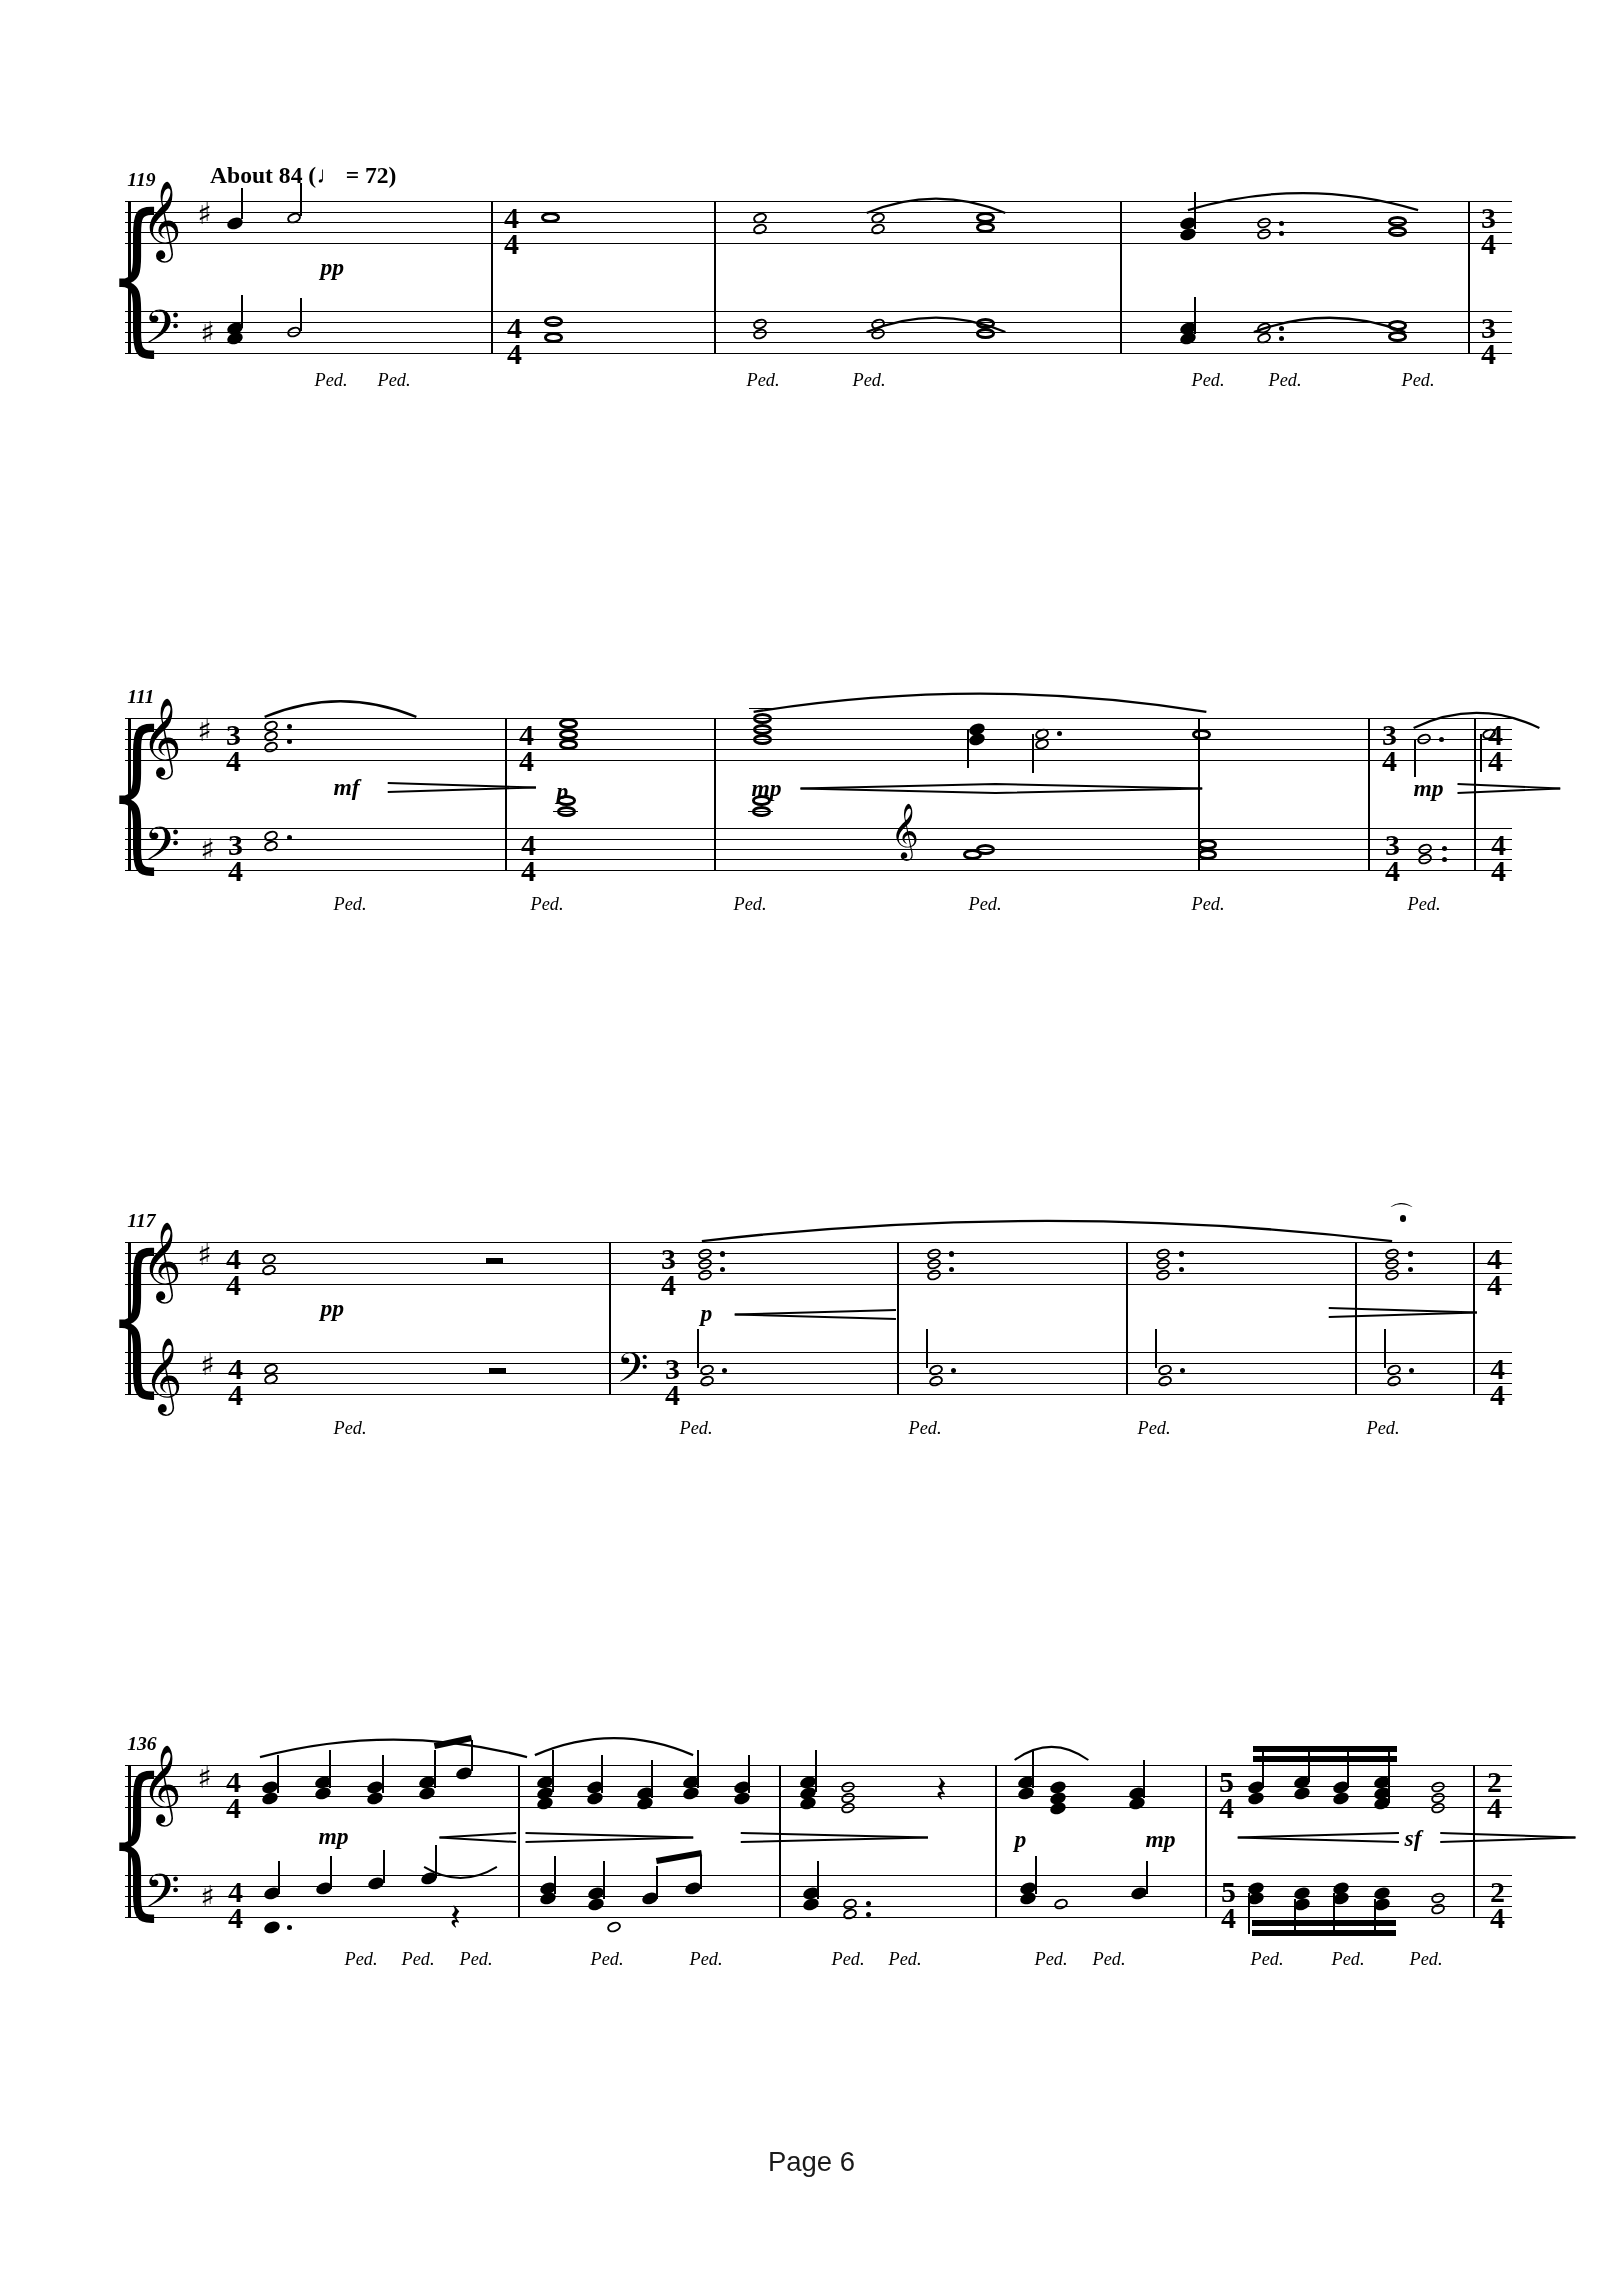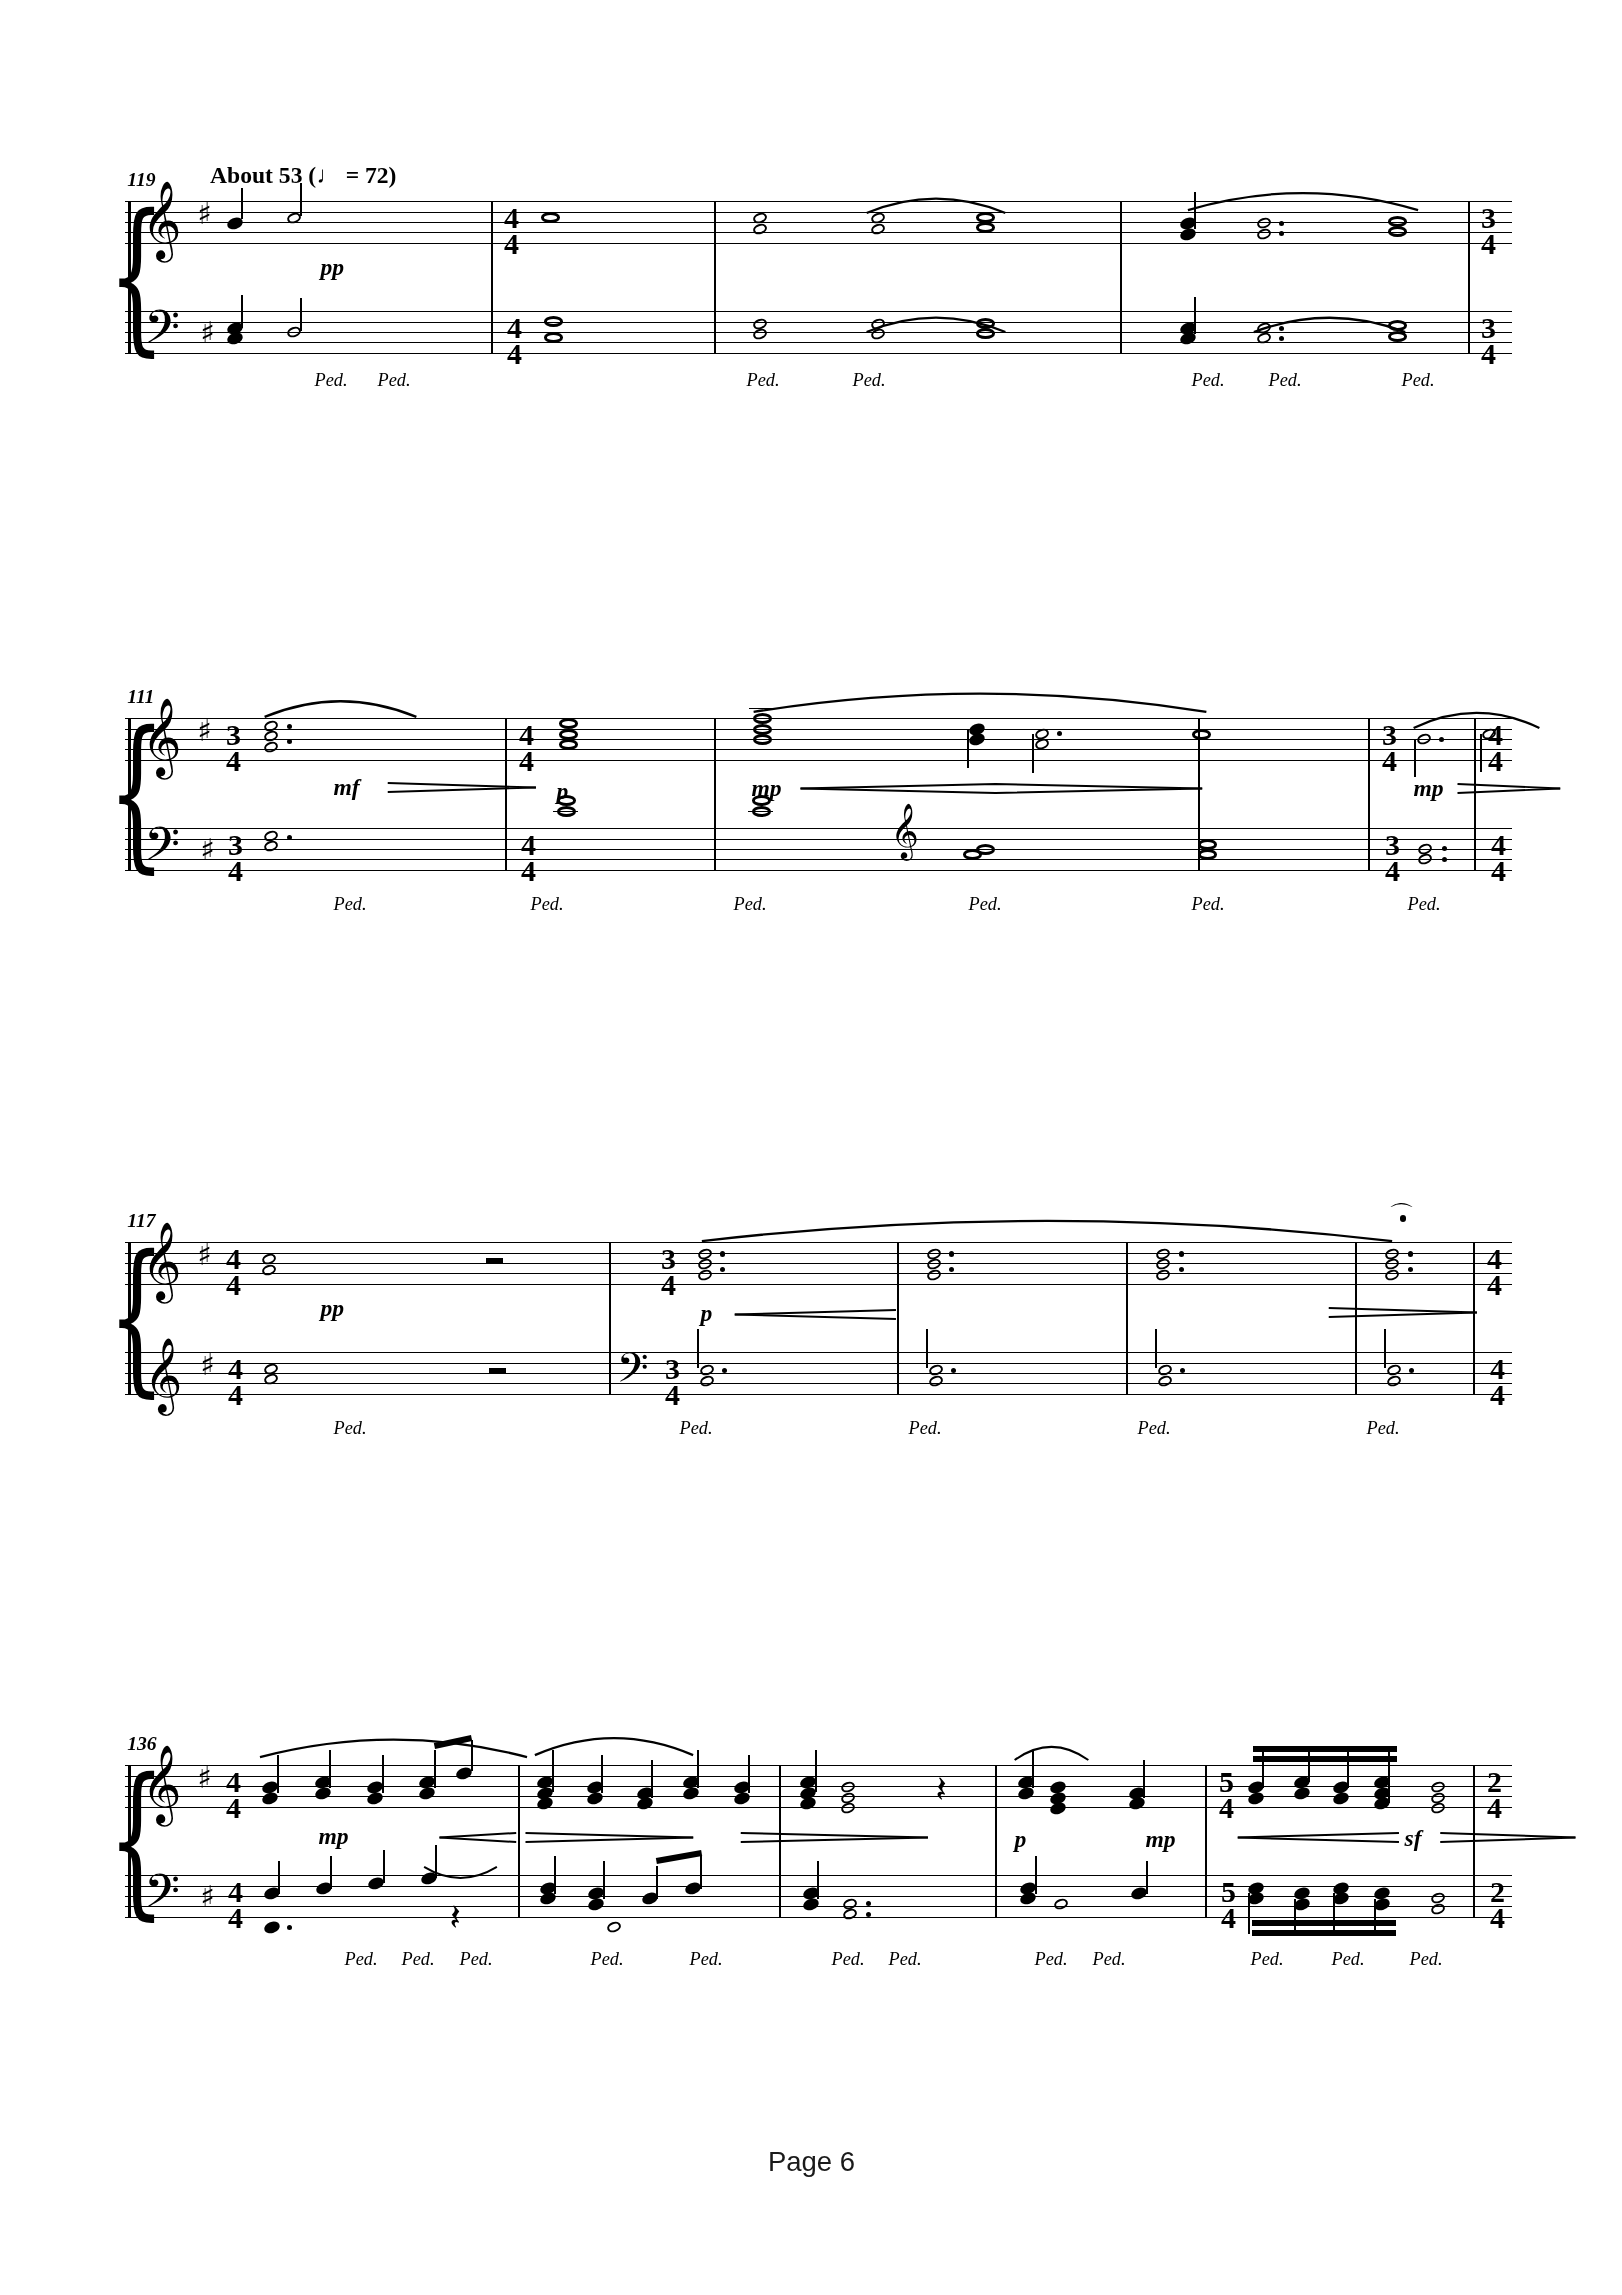--- a/index.html
+++ b/index.html
@@ -269,21 +269,21 @@
     color: #1a1a1a;
   }
 </style>
 </head>
 <body>
 
 <div class="page">
 
   <div class="system sys1">
     <div class="measure-number">119</div>
-    <div class="tempo">About 53 (♩ = 72)</div>
+    <div class="tempo">About 84 (♩ = 72)</div>
 
     <div class="grand">
       <div class="brace">{</div>
       <div class="sysbar"></div>
 
       <div class="staff treble">
         <div class="line"></div>
           <div class="line"></div>
           <div class="line"></div>
           <div class="line"></div>

